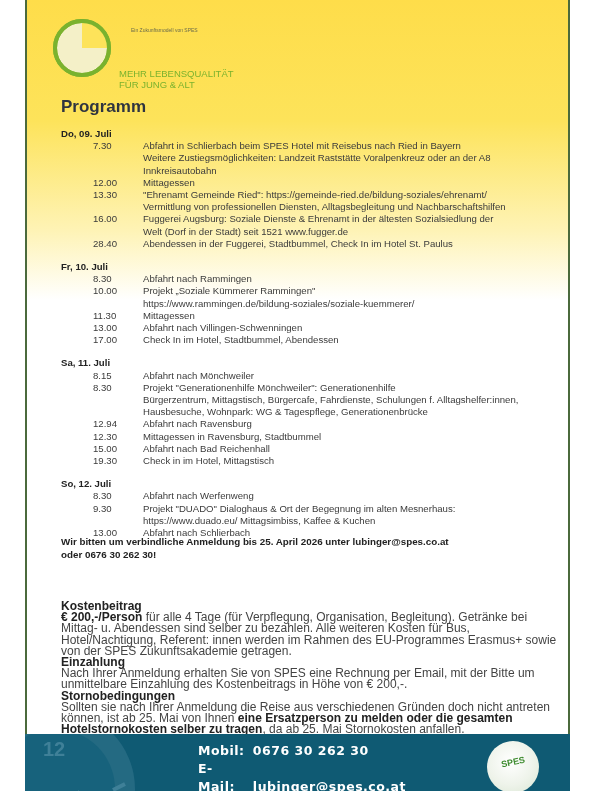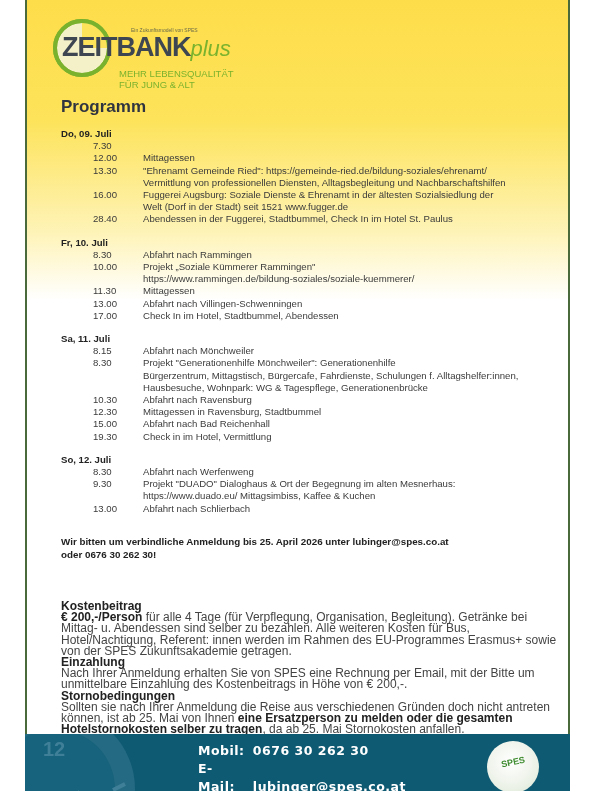--- a/index.html
+++ b/index.html
@@ -43,34 +43,36 @@
 <body>
 
 <div class="sheet">
   <div class="logo">
     <svg class="logo-clock" viewBox="0 0 60 60">
       <circle cx="30" cy="30" r="27" fill="#f4f0c8" stroke="#7ab22e" stroke-width="4"></circle>
       <path d="M30 3 A27 27 0 0 1 57 30 L30 30 Z" fill="#fde35a"></path>
       <circle cx="30" cy="30" r="27" fill="none" stroke="#7ab22e" stroke-width="4"></circle>
     </svg>
     <span class="logo-tag">Ein Zukunftsmodell von SPES</span>
-    <span class="logo-main"><span>ZEITBANK</span><span class="logo-plus">plus</span></span>
     <div class="logo-sub">
       <div>MEHR LEBENSQUALITÄT</div>
       <div>FÜR JUNG &amp; ALT</div>
     </div>
   </div>
 
   <h1>Programm</h1>
 
   <div class="program" id="program">
       <div class="day">
         <div class="day-title">Do, 09. Juli</div>
         <div class="row">
           <span class="time">7.30</span>
+          <span class="desc">Abfahrt in Schlierbach beim SPES Hotel mit Reisebus nach Ried in Bayern
+Weitere Zustiegsmöglichkeiten: Landzeit Raststätte Voralpenkreuz oder an der A8
+Innkreisautobahn</span>
         </div>
         <div class="row">
           <span class="time">12.00</span>
           <span class="desc">Mittagessen</span>
         </div>
         <div class="row">
           <span class="time">13.30</span>
           <span class="desc">"Ehrenamt Gemeinde Ried": https://gemeinde-ried.de/bildung-soziales/ehrenamt/
 Vermittlung von professionellen Diensten, Alltagsbegleitung und Nachbarschaftshilfen</span>
         </div>
@@ -114,34 +116,34 @@
           <span class="time">8.15</span>
           <span class="desc">Abfahrt nach Mönchweiler</span>
         </div>
         <div class="row">
           <span class="time">8.30</span>
           <span class="desc">Projekt "Generationenhilfe Mönchweiler": Generationenhilfe
 Bürgerzentrum, Mittagstisch, Bürgercafe, Fahrdienste, Schulungen f. Alltagshelfer:innen,
 Hausbesuche, Wohnpark: WG &amp; Tagespflege, Generationenbrücke</span>
         </div>
         <div class="row">
-          <span class="time">10.30</span>
+          <span class="time">12.94</span>
           <span class="desc">Abfahrt nach Ravensburg</span>
         </div>
         <div class="row">
           <span class="time">12.30</span>
           <span class="desc">Mittagessen in Ravensburg, Stadtbummel</span>
         </div>
         <div class="row">
           <span class="time">15.00</span>
           <span class="desc">Abfahrt nach Bad Reichenhall</span>
         </div>
         <div class="row">
           <span class="time">19.30</span>
-          <span class="desc">Check in im Hotel, Vermittlung</span>
+          <span class="desc">Check in im Hotel, Mittagstisch</span>
         </div>
       </div>
       <div class="day">
         <div class="day-title">So, 12. Juli</div>
         <div class="row">
           <span class="time">8.30</span>
           <span class="desc">Abfahrt nach Werfenweng</span>
         </div>
         <div class="row">
           <span class="time">9.30</span>

